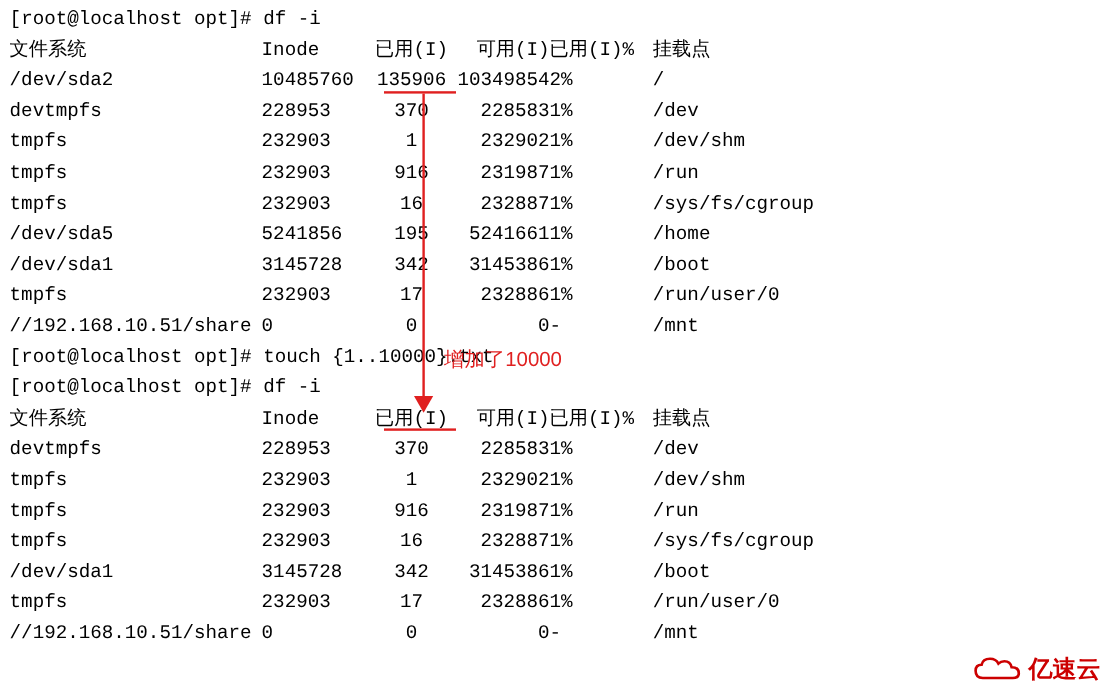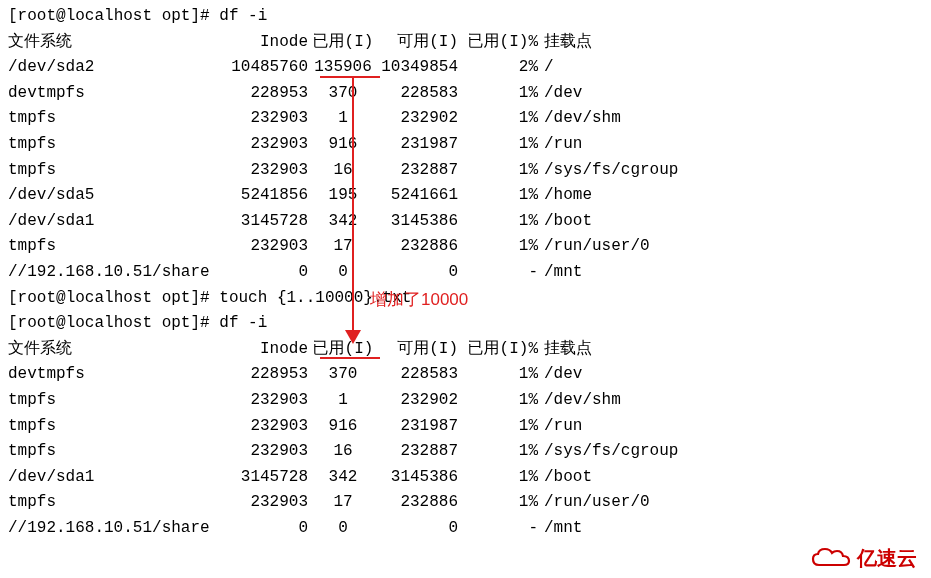--- a/index.html
+++ b/index.html
@@ -17,24 +17,24 @@
       position: relative;
       width: 931px;
       height: 578px;
       overflow: hidden;
     }
     .line {
       white-space: pre;
       font-family: inherit;
     }
     .col-fs { display: inline-block; width: 210px; }
-    .col-inode { display: inline-block; width: 90px; text-align: right; }
+    .col-inode { display: inline-block; width: 90px; text-align: left; }
     .col-used { display: inline-block; width: 70px; text-align: center; }
     .col-avail { display: inline-block; width: 80px; text-align: right; }
-    .col-pct { display: inline-block; width: 80px; text-align: right; }
+    .col-pct { display: inline-block; width: 80px; text-align: left; }
     .col-mount { display: inline-block; padding-left: 6px; }
     .annotation-text {
       position: absolute;
       color: #e02020;
       font-family: 'Microsoft YaHei', 'SimSun', sans-serif;
       font-size: 17px;
       left: 370px;
       top: 286px;
       z-index: 10;
     }

